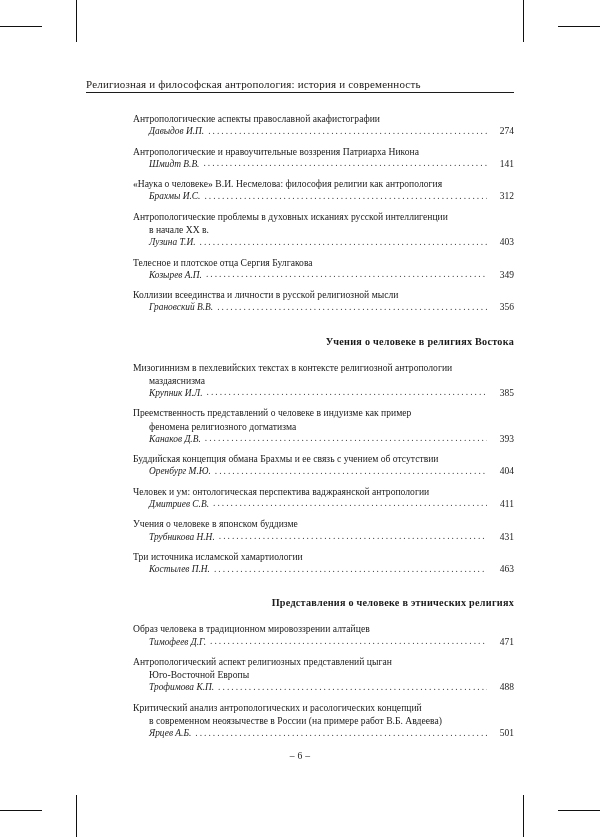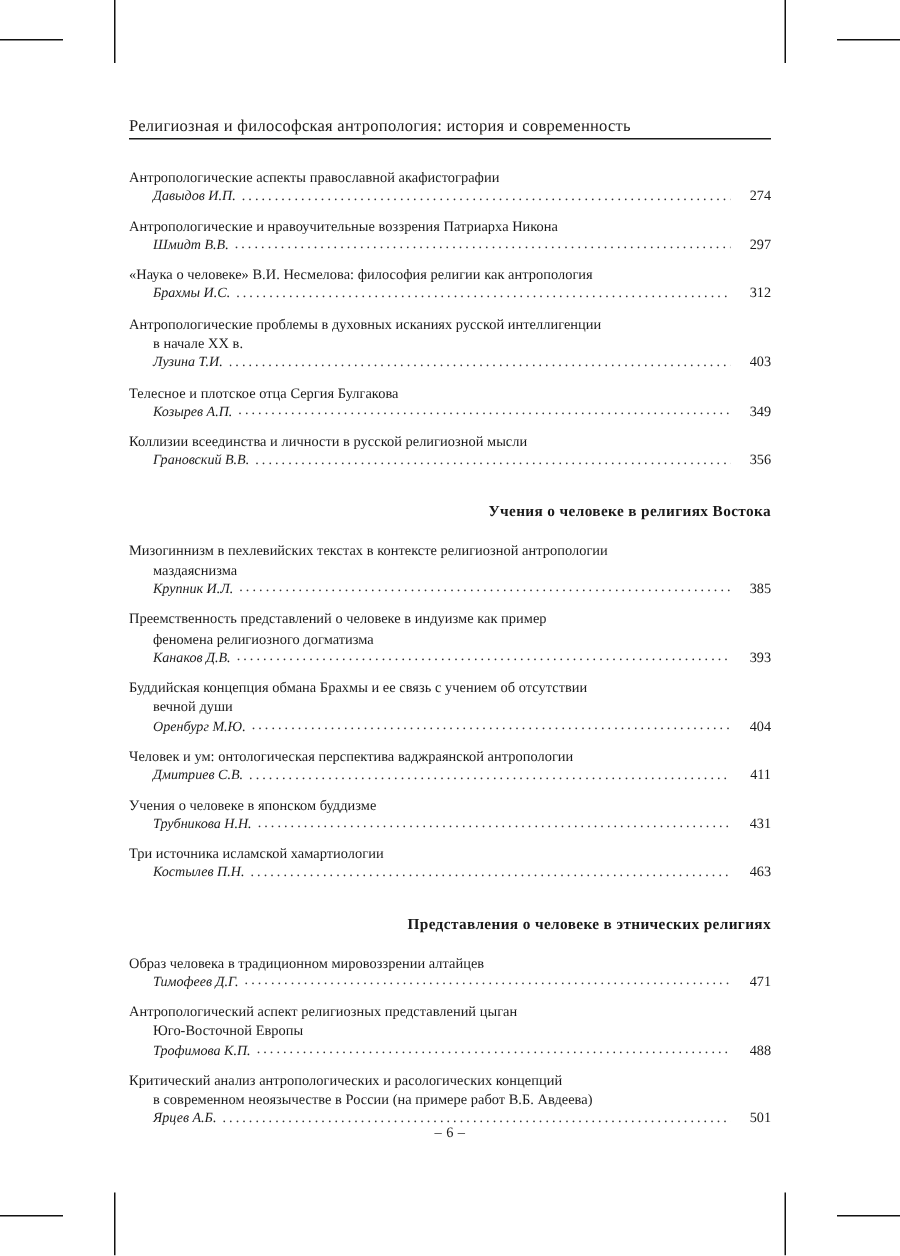--- a/index.html
+++ b/index.html
@@ -68,21 +68,21 @@
   
   .section-heading {
     text-align: right;
     font-weight: bold;
     font-size: 10.2px;
     letter-spacing: 0.25px;
     margin: 21px 0 14px 0;
   }
 
   
-  .entry { margin-bottom: 6.2px; }
+  .entry { margin-bottom: 6.2px; margin-left: 47px; }
 
   .entry-title {
     font-size: 9.6px;
     line-height: 13.2px;
     letter-spacing: 0.02px;
   }
   .entry-title .cont {
     display: block;
     padding-left: 16px;
   }
@@ -152,21 +152,21 @@
           <span class="entry-author">Давыдов И.П.</span>
           <span class="dots">..............................................................................................</span>
           <span class="page-num">274</span>
         </div>
       </div>
       <div class="entry">
         <div class="entry-title"><span>Антропологические и нравоучительные воззрения Патриарха Никона</span></div>
         <div class="entry-author-line">
           <span class="entry-author">Шмидт В.В.</span>
           <span class="dots">..............................................................................................</span>
-          <span class="page-num">297</span>
+          <span class="page-num">141</span>
         </div>
       </div>
       <div class="entry">
         <div class="entry-title"><span>«Наука о человеке» В.И. Несмелова: философия религии как антропология</span></div>
         <div class="entry-author-line">
           <span class="entry-author">Брахмы И.С.</span>
           <span class="dots">..............................................................................................</span>
           <span class="page-num">312</span>
         </div>
       </div>
@@ -205,21 +205,21 @@
       </div>
       <div class="entry">
         <div class="entry-title"><span>Преемственность представлений о человеке в индуизме как пример</span><span class="cont">феномена религиозного догматизма</span></div>
         <div class="entry-author-line">
           <span class="entry-author">Канаков Д.В.</span>
           <span class="dots">..............................................................................................</span>
           <span class="page-num">393</span>
         </div>
       </div>
       <div class="entry">
-        <div class="entry-title"><span>Буддийская концепция обмана Брахмы и ее связь с учением об отсутствии</span><span class="cont">вечной души</span></div>
+        <div class="entry-title"><span>Буддийская концепция обмана Брахмы и ее связь с учением об отсутствии</span></div>
         <div class="entry-author-line">
           <span class="entry-author">Оренбург М.Ю.</span>
           <span class="dots">..............................................................................................</span>
           <span class="page-num">404</span>
         </div>
       </div>
       <div class="entry">
         <div class="entry-title"><span>Человек и ум: онтологическая перспектива ваджраянской антропологии</span></div>
         <div class="entry-author-line">
           <span class="entry-author">Дмитриев С.В.</span>

